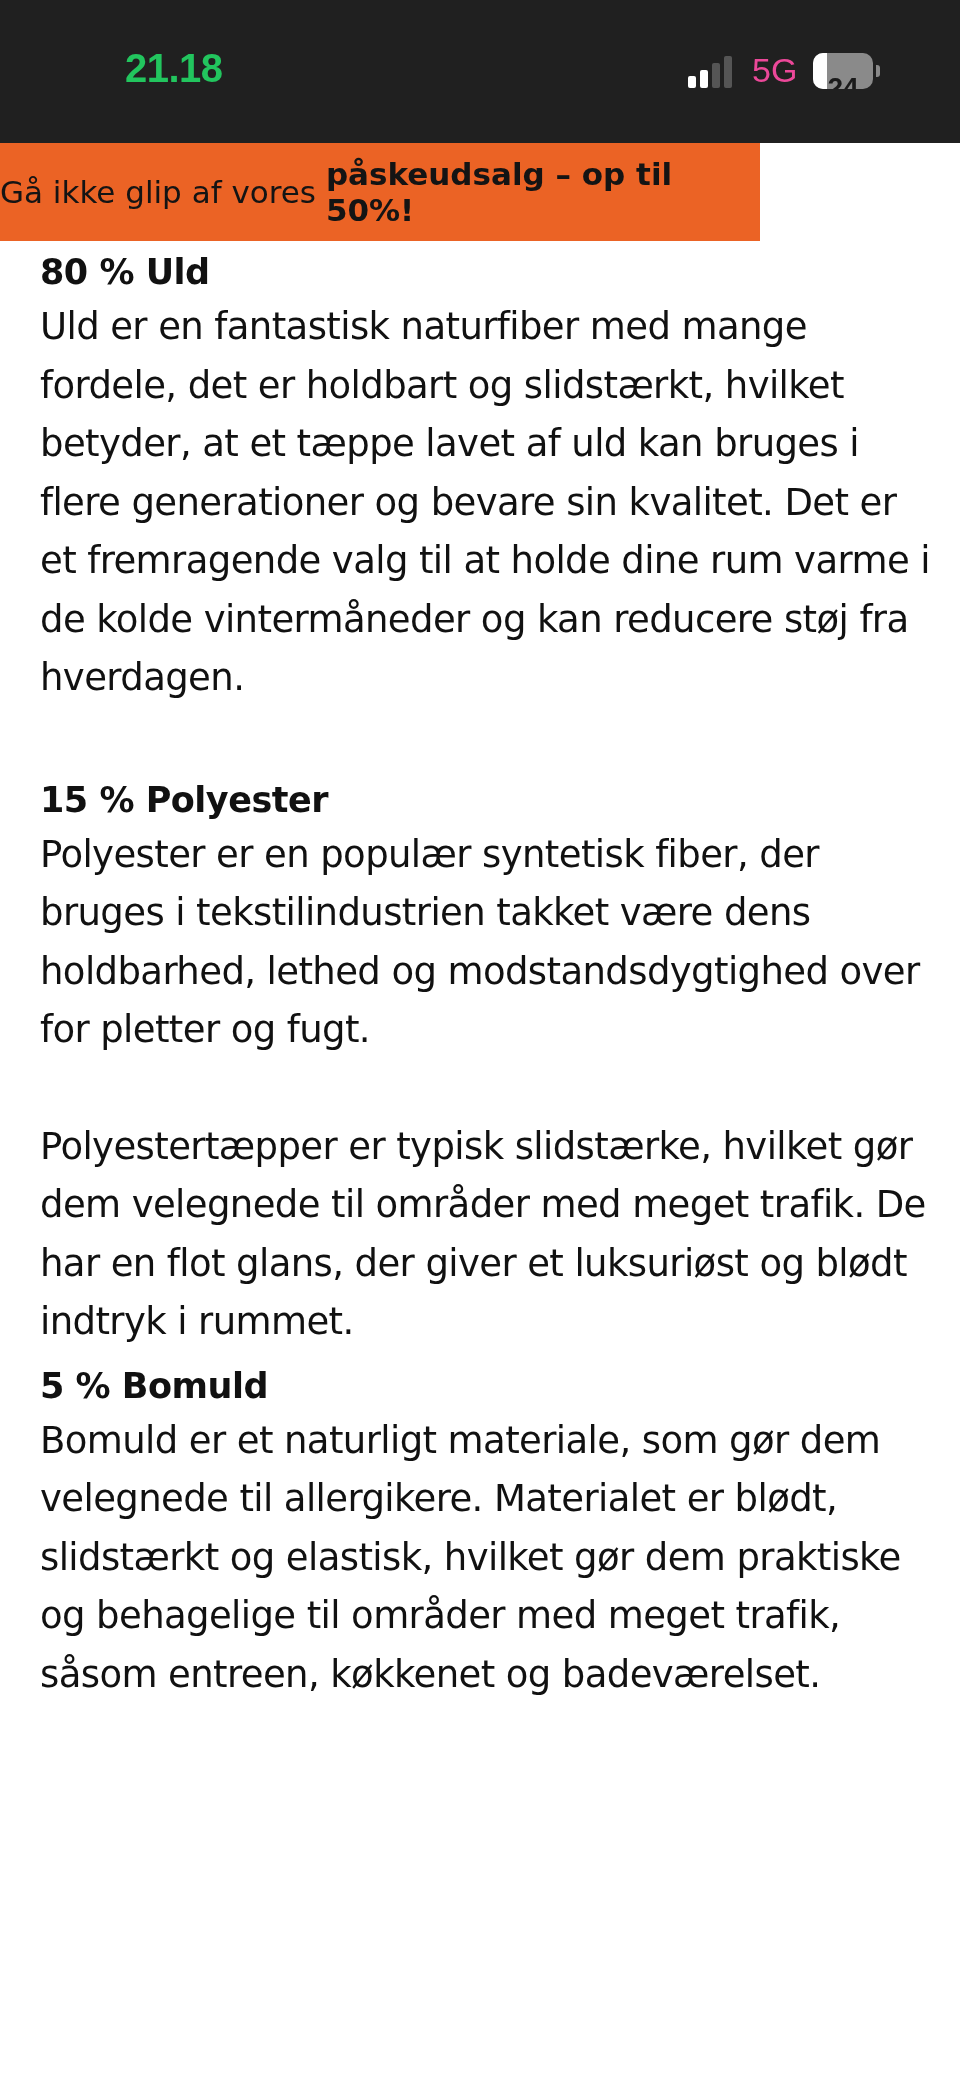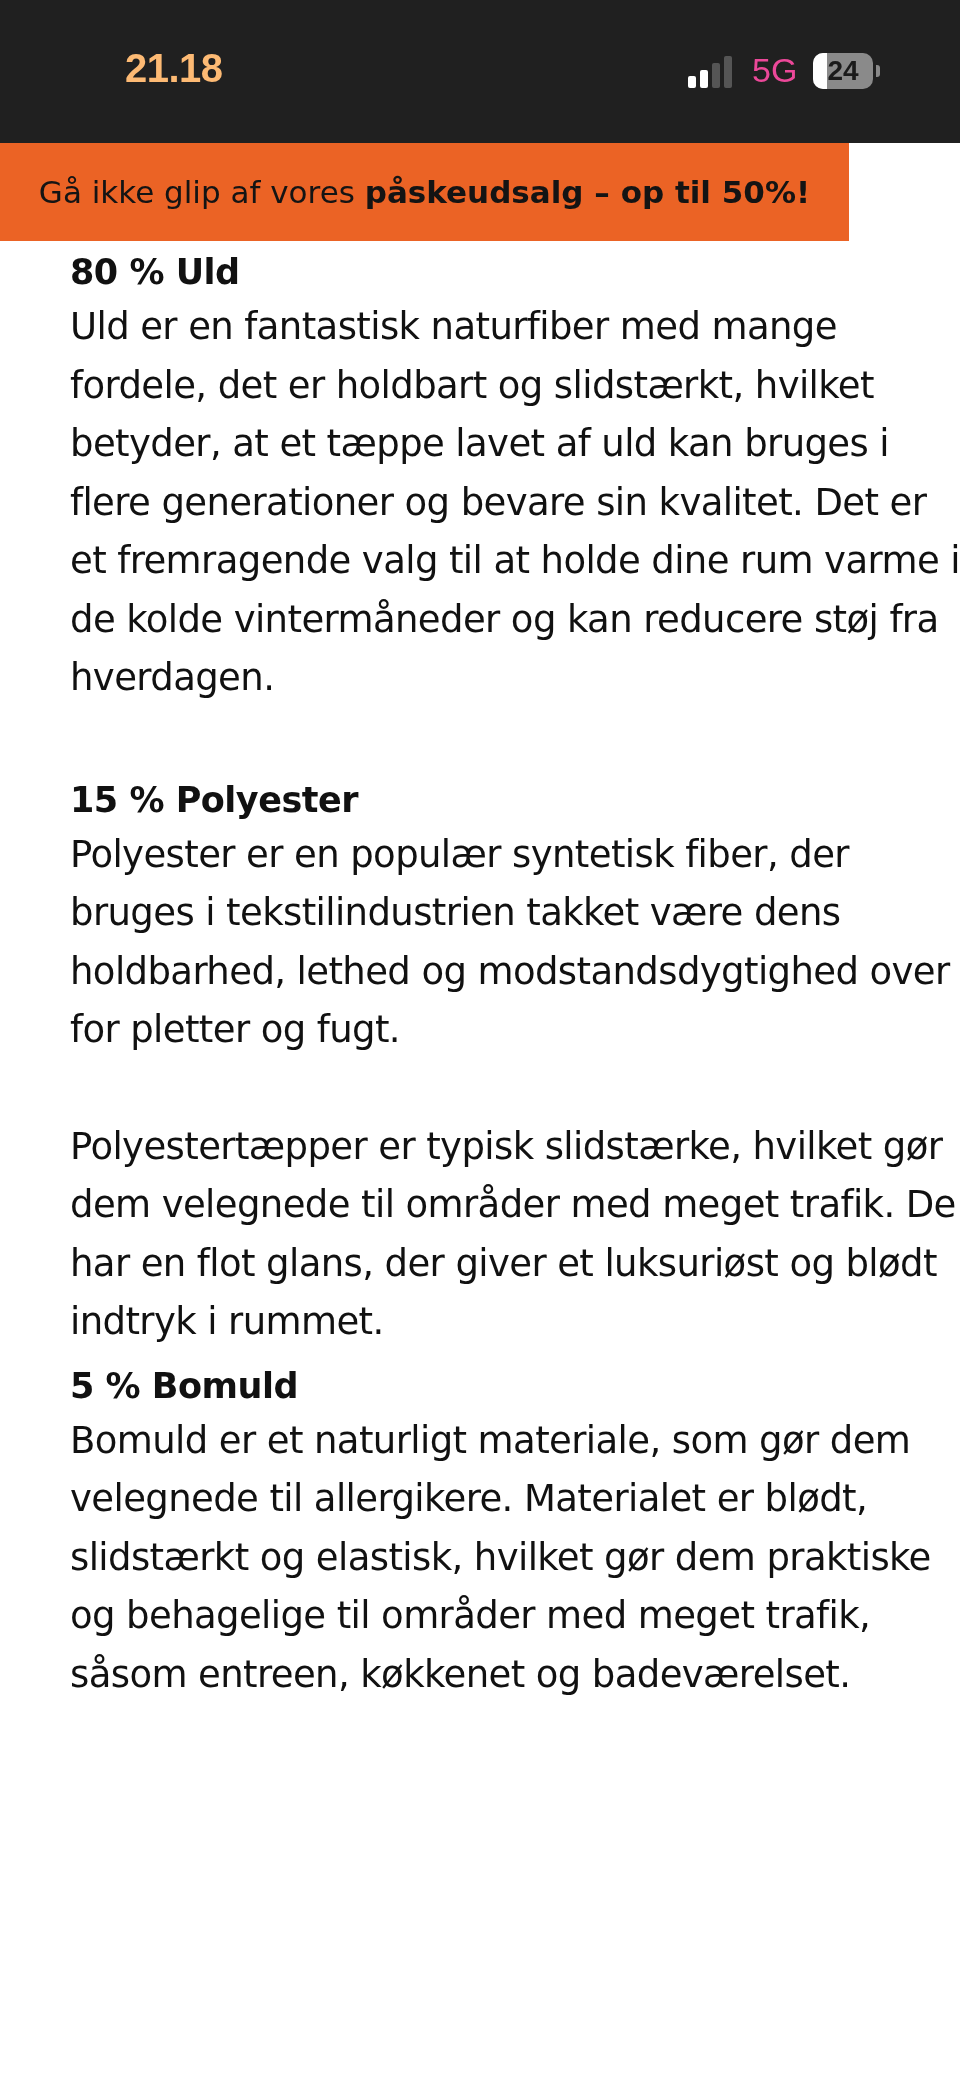--- a/index.html
+++ b/index.html
@@ -1,28 +1,28 @@
 <!DOCTYPE html>
 <html><head>
 <meta charset="utf-8">
 <style>
   html, body { margin:0; padding:0; }
   body { width:960px; height:2081px; background:#ffffff; overflow:hidden; font-family:"DejaVu Sans", sans-serif; color:#111; }
   .status-bar { position:absolute; left:0; top:0; width:960px; height:143px; background:#202020; }
-  .time { position:absolute; left:125px; top:46px; font-family:"Liberation Sans", sans-serif; font-weight:bold; font-size:40px; color:#fdba74; letter-spacing:-0.5px; }
+  .time { position:absolute; left:125px; top:46px; font-family:"Liberation Sans", sans-serif; font-weight:bold; font-size:40px; color:#22c55e; letter-spacing:-0.5px; }
   .signal { position:absolute; left:688px; top:56px; width:48px; height:32px; }
   .signal span { position:absolute; bottom:0; width:8px; border-radius:2px; }
   .net { position:absolute; left:752px; top:51px; font-family:"Liberation Sans", sans-serif; font-size:34px; color:#ec4899; }
   .battery { position:absolute; left:813px; top:53px; width:60px; height:36px; border-radius:10px; background:#8a8a8a; overflow:hidden; }
   .battery .fill { position:absolute; left:0; top:0; bottom:0; width:14px; background:#fff; }
-  .battery .level { position:absolute; left:0; right:0; top:2px; text-align:center; font-family:"Liberation Sans", sans-serif; font-weight:bold; font-size:28px; color:#1a1a1a; }
+  .battery .level { position:absolute; left:0; right:0; top:19px; text-align:center; font-family:"Liberation Sans", sans-serif; font-weight:bold; font-size:28px; color:#1a1a1a; }
   .battery-tip { position:absolute; left:876px; top:65px; width:4px; height:12px; border-radius:0 3px 3px 0; background:#8a8a8a; }
-  .promo { position:absolute; left:0; top:143px; width:849px; height:98px; background:#EB6325; display:flex; align-items:center; justify-content:center; font-size:31px; color:#141414; }
+  .promo { position:absolute; left:0; top:143px; width:760px; height:98px; background:#EB6325; display:flex; align-items:center; justify-content:center; font-size:31px; color:#141414; }
   .promo b { font-weight:bold; }
-  .content { position:absolute; left:40px; top:246px; width:890px;margin-left:30px; }
+  .content { position:absolute; left:40px; top:246px; width:890px; }
   .content h2 { margin:0; font-size:35px; font-weight:bold; line-height:52px; height:52px; letter-spacing:-0.5px; }
   .content p { margin:0; font-size:37px; line-height:58.5px; letter-spacing:-0.6px; }
   .gap { height:58px; }
   .sec-gap { height:8px; }
 </style>
 </head>
 <body>
 
 <div class="status-bar">
   <div class="time">21.18</div>

